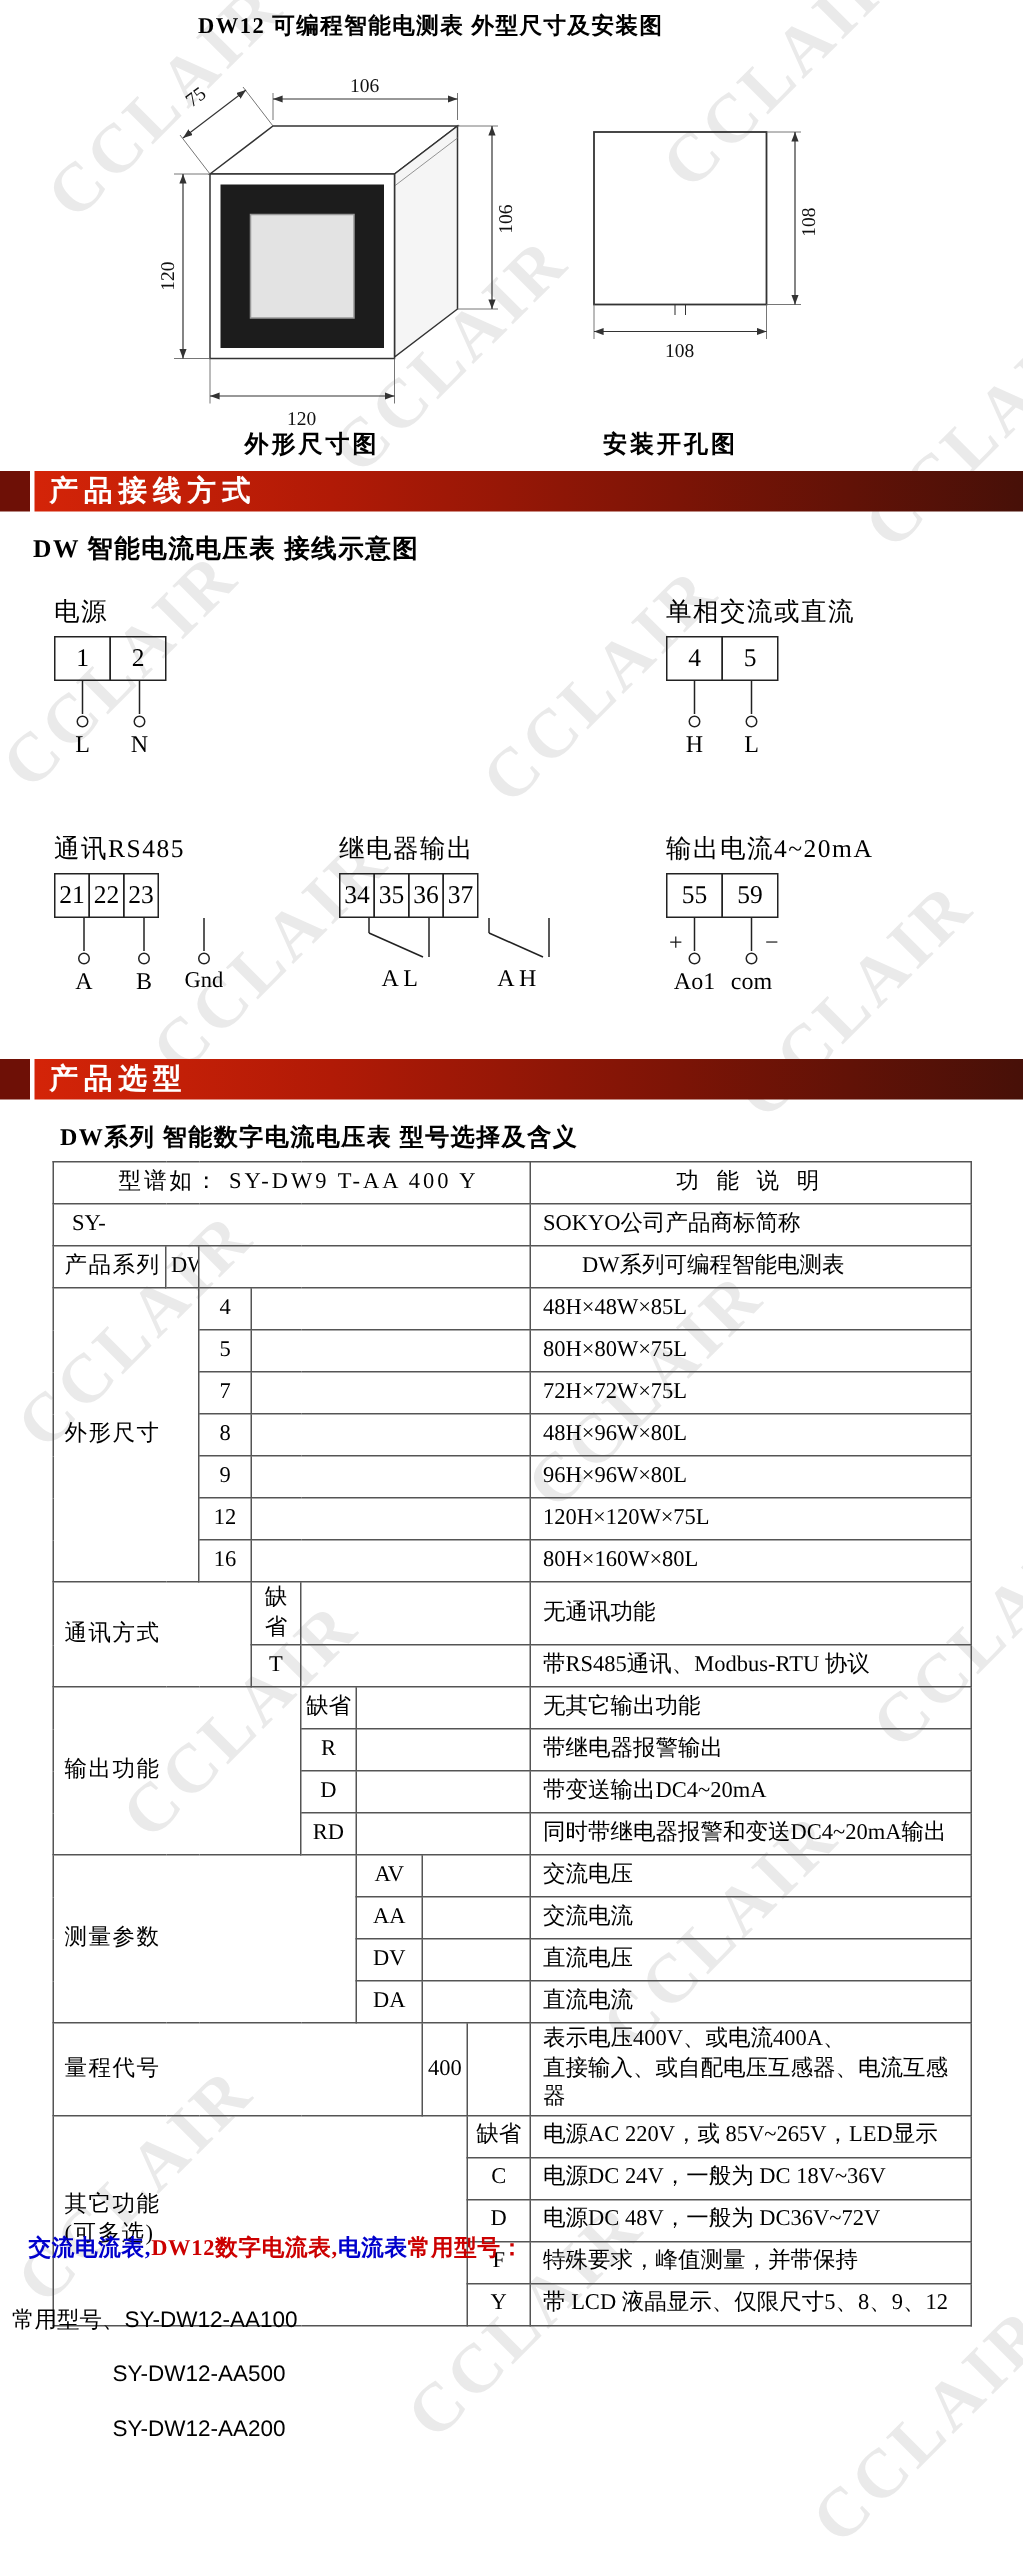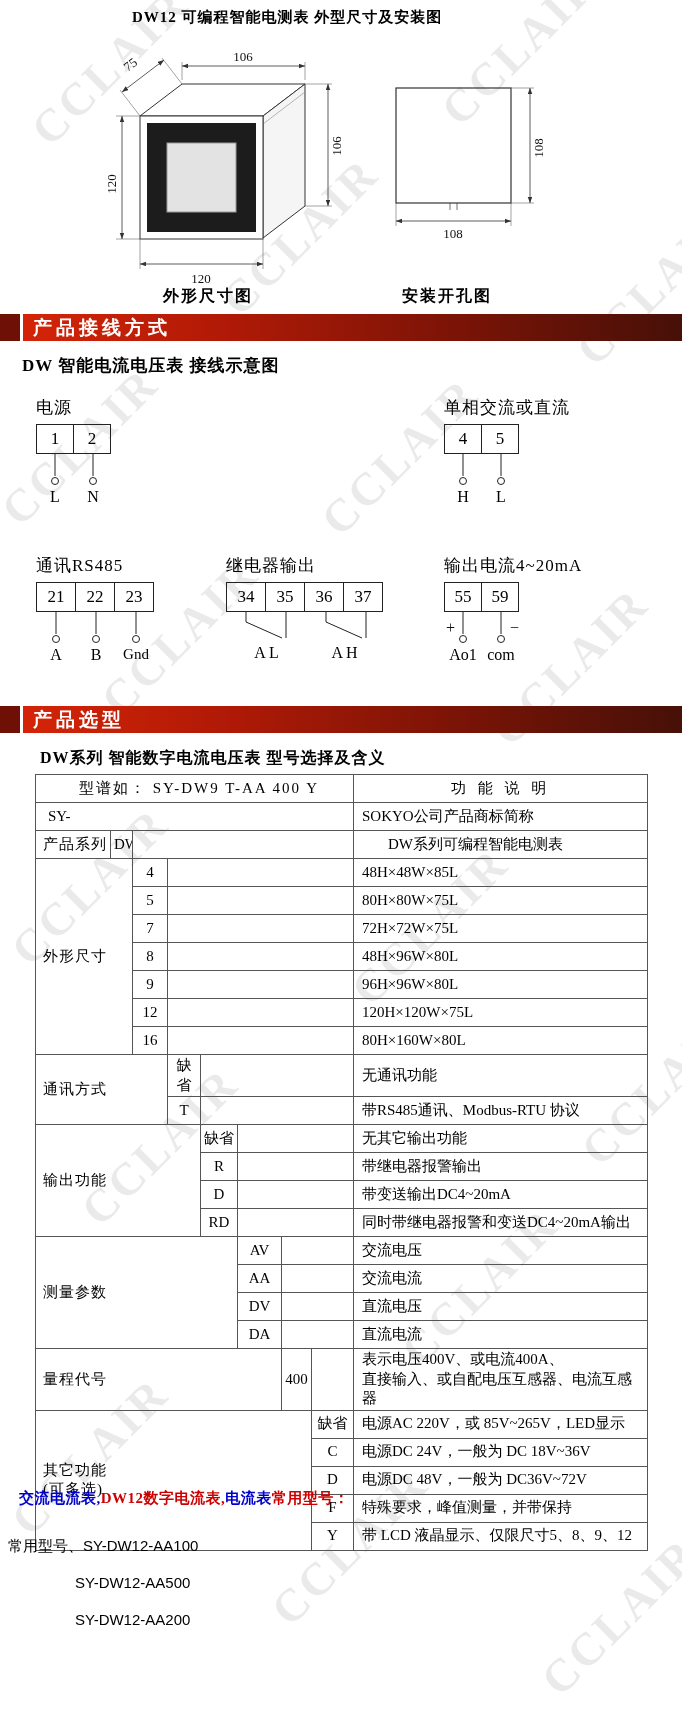--- a/index.html
+++ b/index.html
@@ -30,21 +30,21 @@
   .sub.s { left:40px; top:748px; font-size:16px; letter-spacing:1px; }
   
   .wgroup { position:absolute; }
   .wtitle { font-size:17px; letter-spacing:1px; height:22px; margin-bottom:6px; white-space:nowrap; }
   .cells { display:flex; }
   .tcell {
     width:38px; height:30px; border:1px solid #222; box-sizing:border-box;
     display:flex; align-items:center; justify-content:center; font-size:17px; background:transparent;
   }
   .tcell + .tcell { margin-left:-1px; }
-  .cells.w40 .tcell { width:40px; }
+  .cells.w40 .tcell { width:24px; }
   .conn { display:block; }
   .pins { position:relative; height:22px; }
   .pin { position:absolute; top:0; text-align:center; font-size:16px; }
   .pin.sm { font-size:15px; }
   .pin.ls { letter-spacing:3px; }
   
   .seltable {
     position:absolute; left:35px; top:774px; width:612px;
     border-collapse:collapse; table-layout:fixed; font-size:15px;
   }

